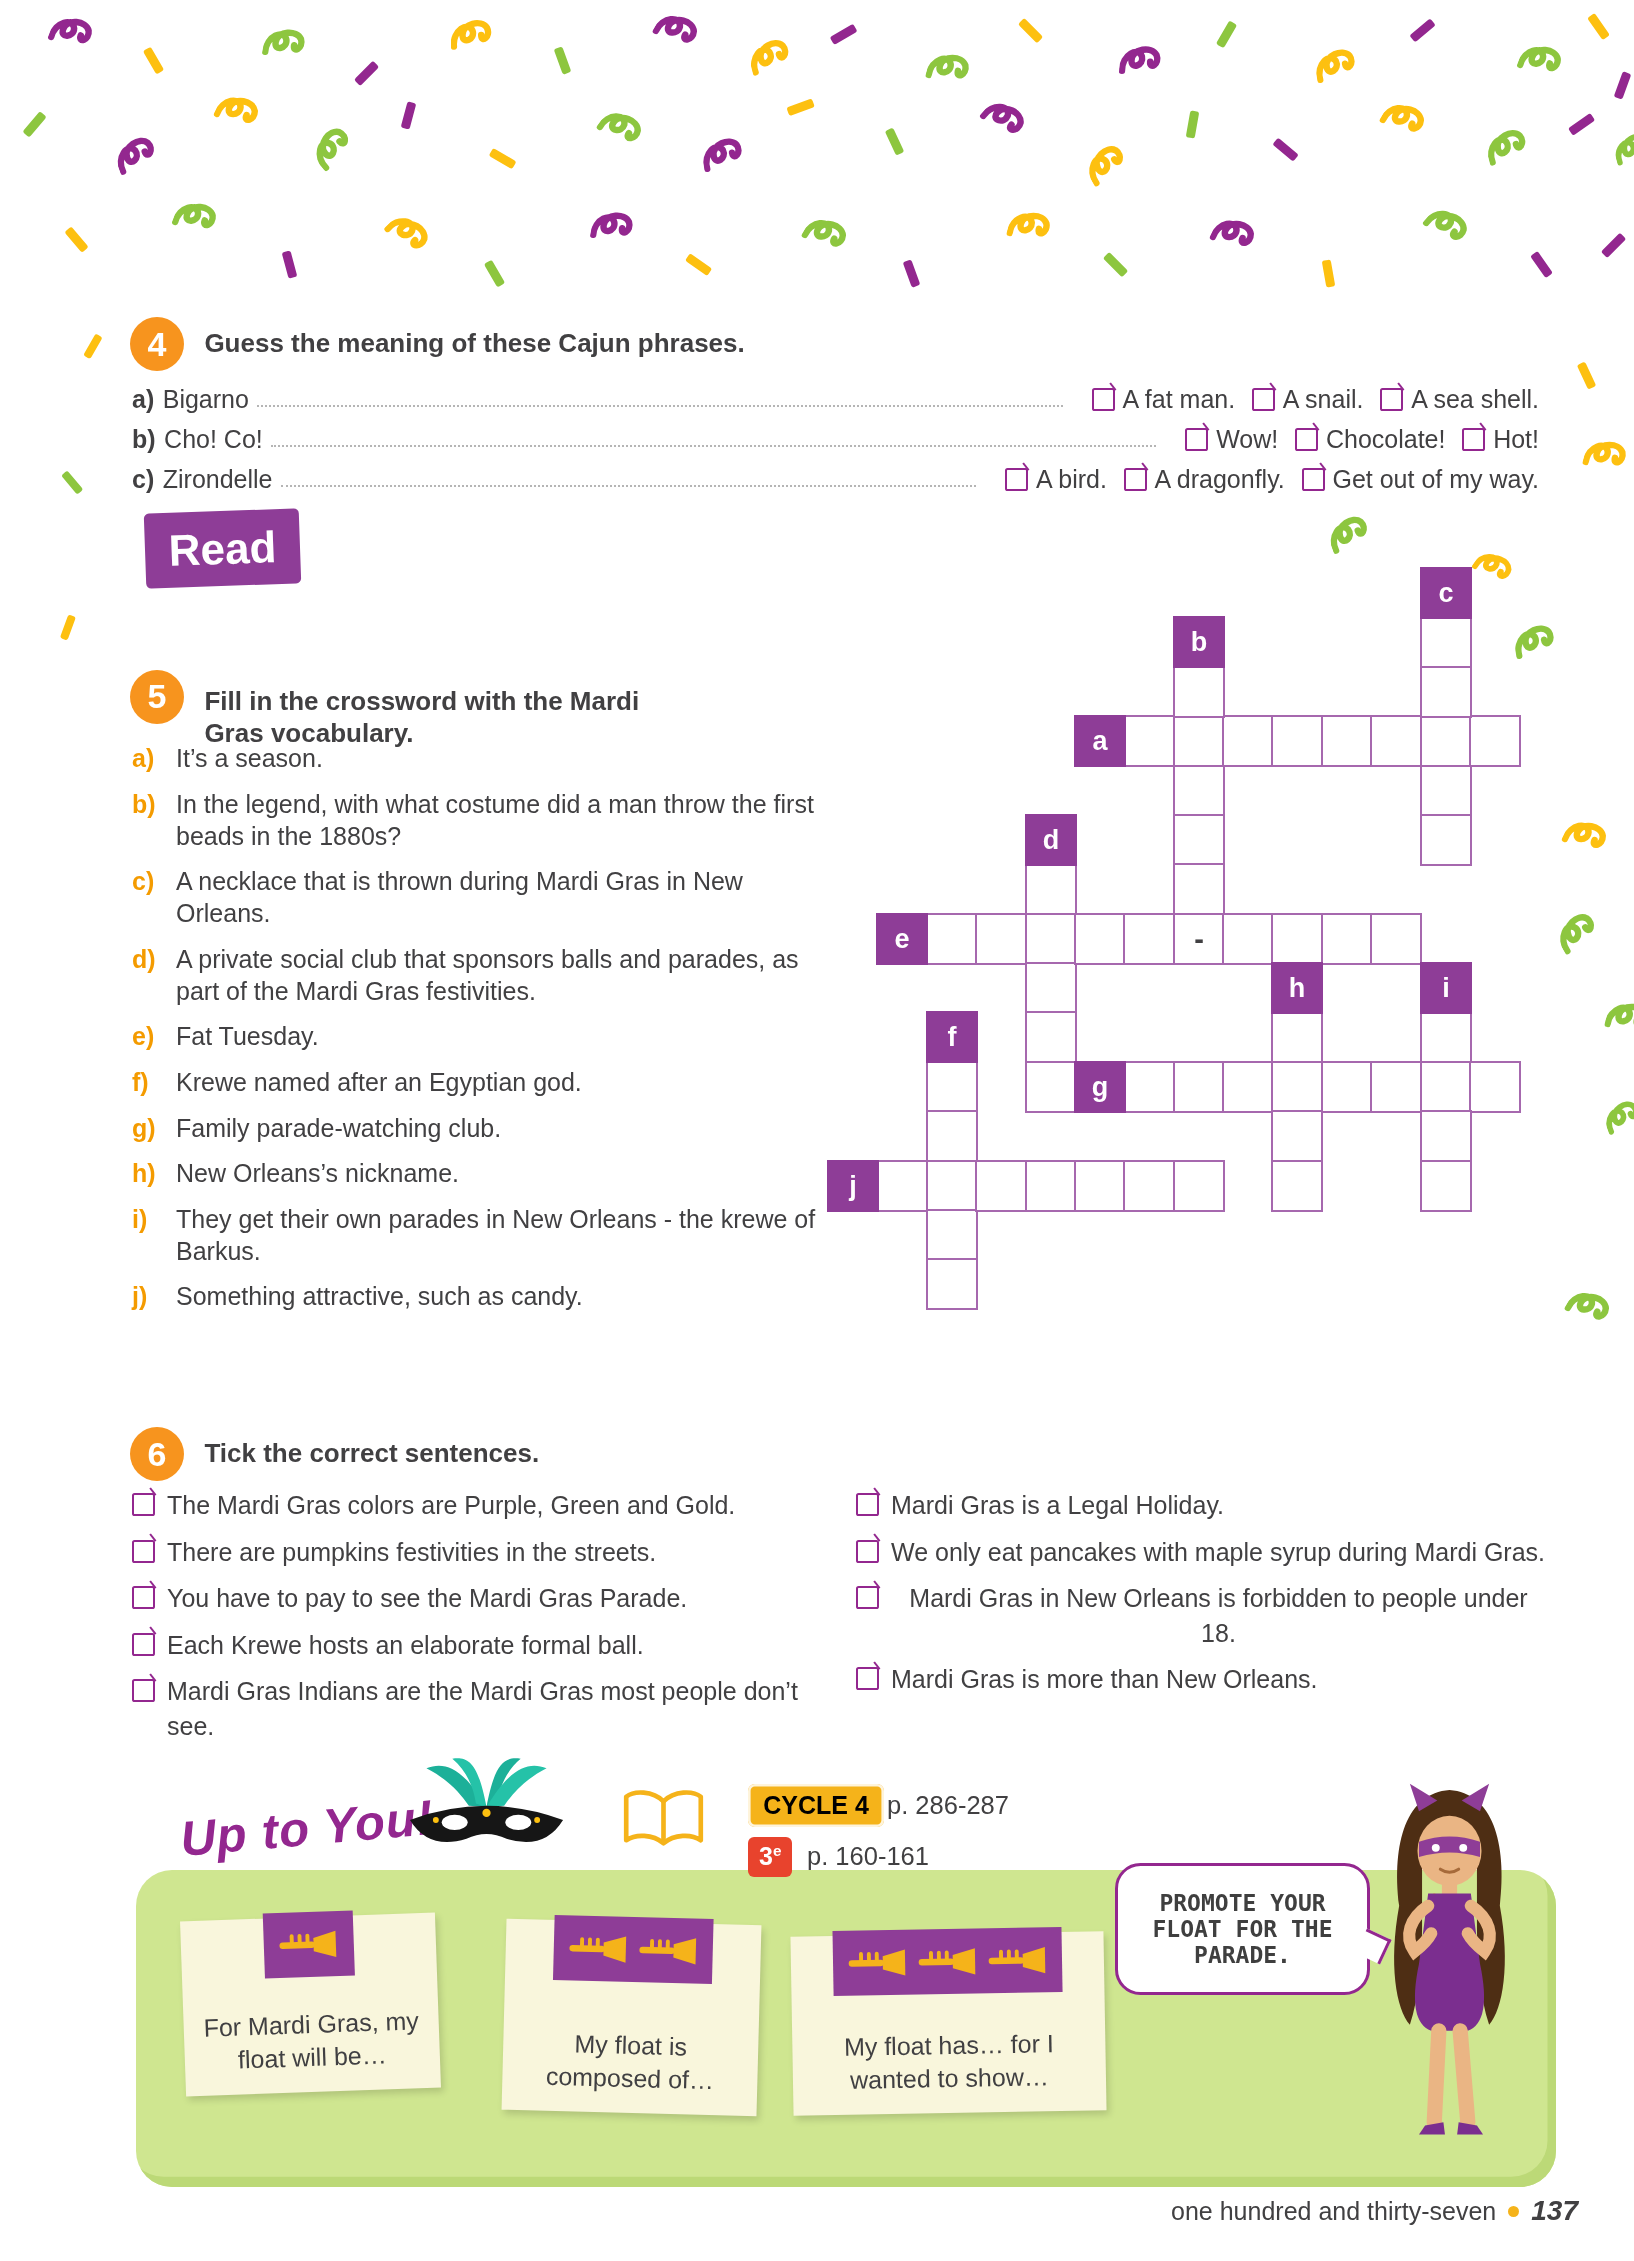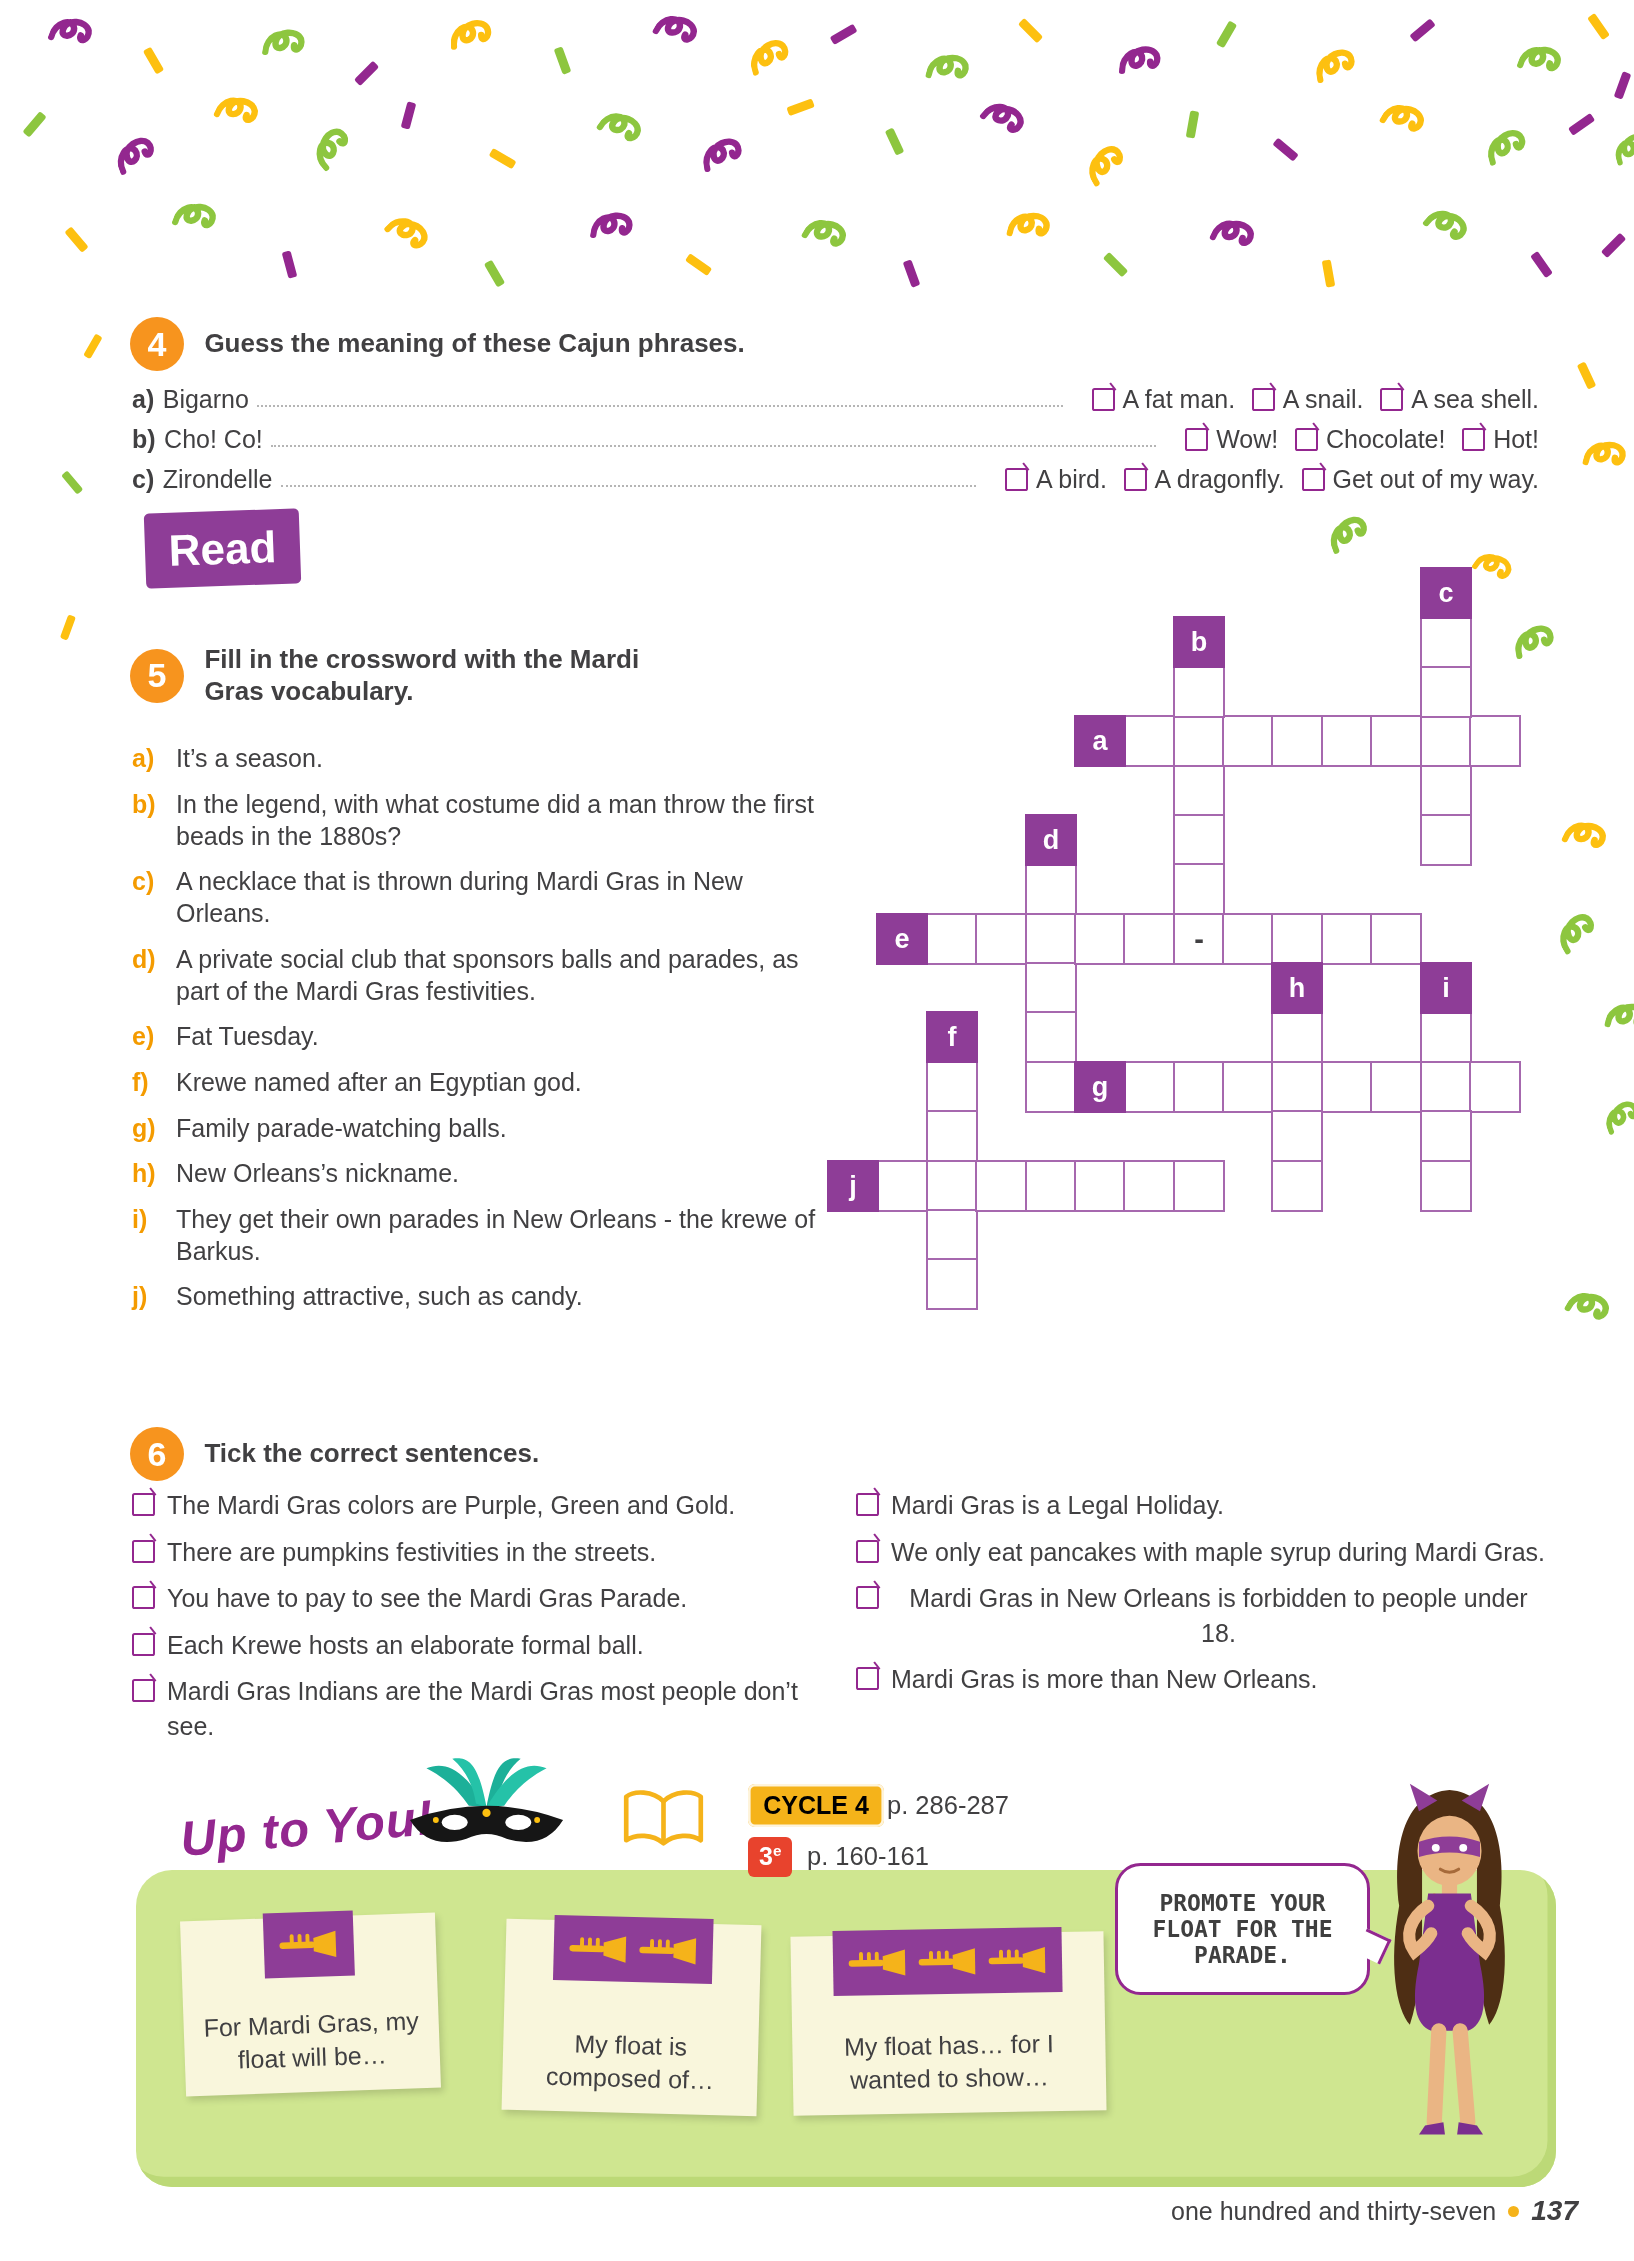--- a/index.html
+++ b/index.html
@@ -313,31 +313,31 @@
           <span class="cb"></span>
           <span>Get out of my way.</span>
         </span>
     </div>
   </div>
 
   <div class="read-banner">Read</div>
 
   <div class="section ex-header" style="left:130px;top:644px;width:545px;">
     <div class="num-badge">5</div>
-    <div class="ex-title" style="width:460px;">Fill in the crossword with the Mardi Gras vocabulary.</div>
+    <div class="ex-title" style="width:460px;margin-top:42px;">Fill in the crossword with the Mardi Gras vocabulary.</div>
   </div>
 
   <div class="clues section">
     <div class="clue"><span class="clue-letter">a)</span><span>It’s a season.</span></div>
     <div class="clue"><span class="clue-letter">b)</span><span>In the legend, with what costume did a man throw the first beads in the 1880s?</span></div>
     <div class="clue"><span class="clue-letter">c)</span><span>A necklace that is thrown during Mardi Gras in New Orleans.</span></div>
     <div class="clue"><span class="clue-letter">d)</span><span>A private social club that sponsors balls and parades, as part of the Mardi Gras festivities.</span></div>
     <div class="clue"><span class="clue-letter">e)</span><span>Fat Tuesday.</span></div>
     <div class="clue"><span class="clue-letter">f)</span><span>Krewe named after an Egyptian god.</span></div>
-    <div class="clue"><span class="clue-letter">g)</span><span>Family parade-watching balls.</span></div>
+    <div class="clue"><span class="clue-letter">g)</span><span>Family parade-watching club.</span></div>
     <div class="clue"><span class="clue-letter">h)</span><span>New Orleans’s nickname.</span></div>
     <div class="clue"><span class="clue-letter">i)</span><span>They get their own parades in New Orleans - the krewe of Barkus.</span></div>
     <div class="clue"><span class="clue-letter">j)</span><span>Something attractive, such as candy.</span></div>
   </div>
 
   <div id="crossword" style="left: 827px; top: 567px;">
       <div class="cw-cell" style="left: 296px; top: 148px;"></div>
       <div class="cw-cell" style="left: 346px; top: 148px;"></div>
       <div class="cw-cell" style="left: 395px; top: 148px;"></div>
       <div class="cw-cell" style="left: 444px; top: 148px;"></div>

